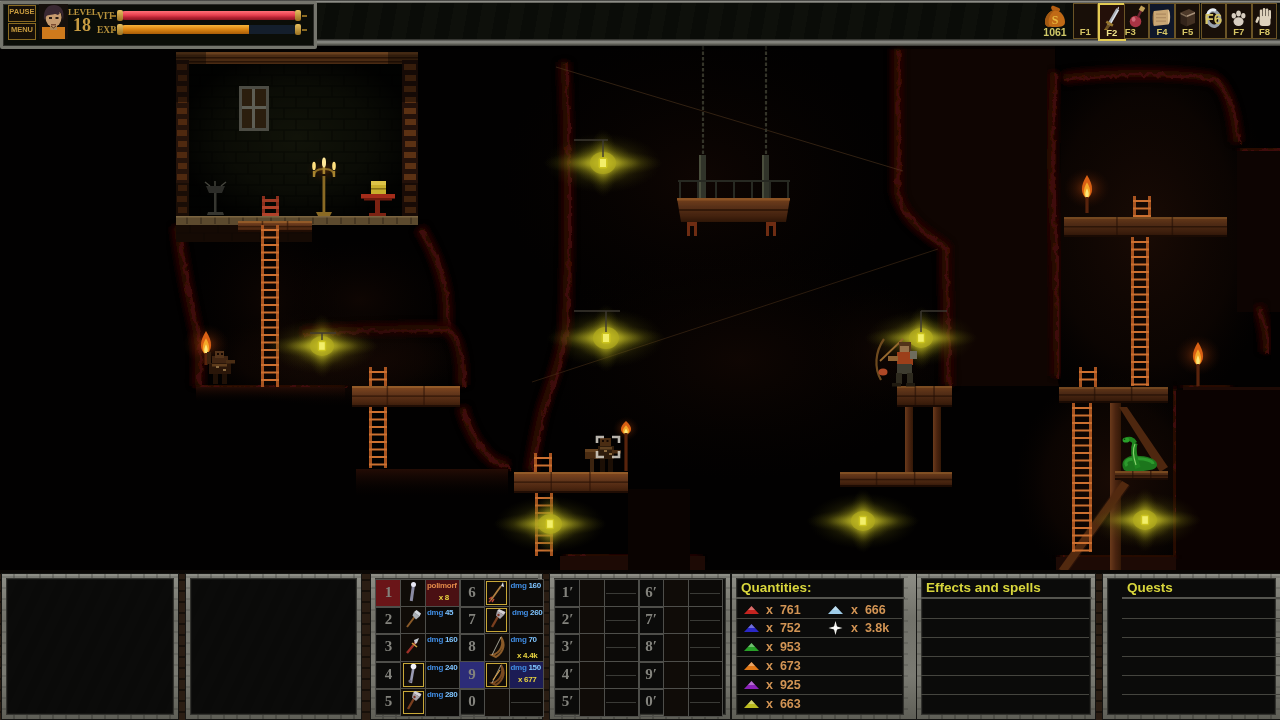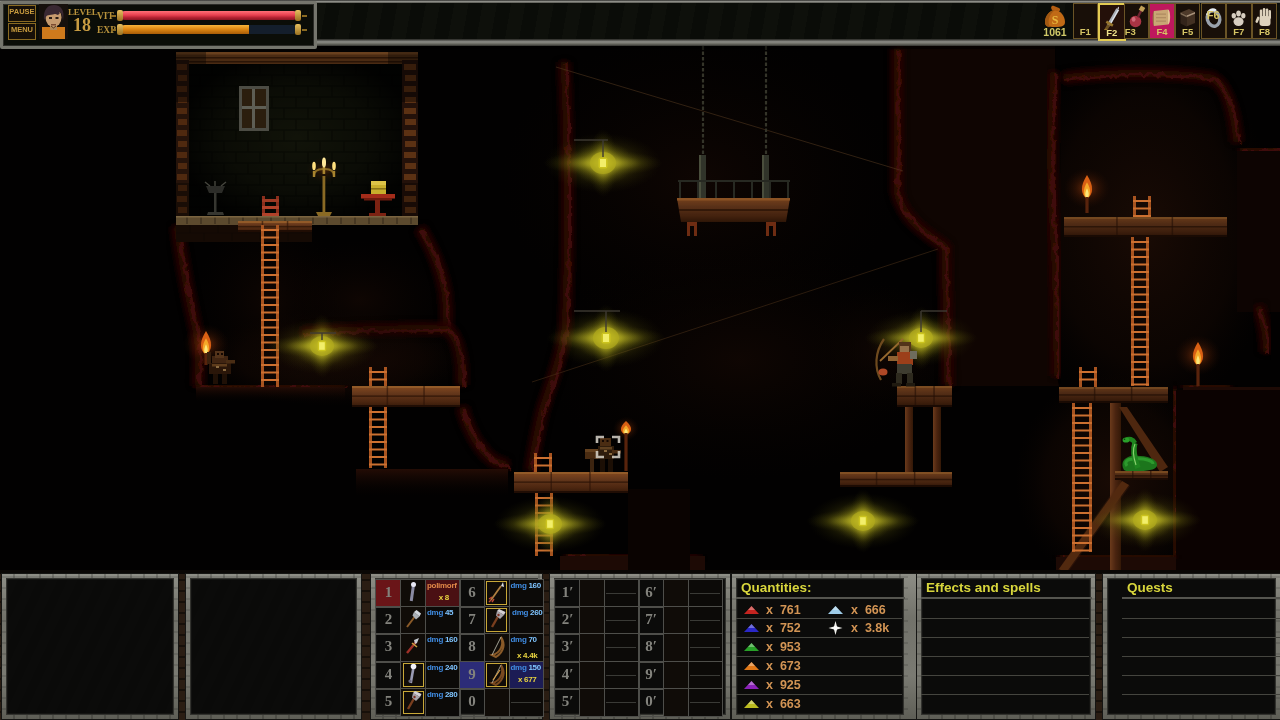--- a/index.html
+++ b/index.html
@@ -987,21 +987,21 @@
 <div class="abs" style="left:1123.7px;top:3px;width:23.5px;height:34px;border:1.5px solid #6a5426;background:#180f08;">
 <svg width="23" height="26" style="position:absolute;left:0;top:-1px">
       <circle cx="10.5" cy="18.5" r="5.8" fill="#aa3444"></circle>
       <ellipse cx="8.6" cy="16.3" rx="1.9" ry="2.5" fill="#d06a7a"></ellipse>
       <path d="M12.8,14.2 L16.5,7" stroke="#6e2430" stroke-width="2.4"></path>
       <rect x="14.6" y="3.4" width="4.8" height="4.8" transform="rotate(30 17 5.8)" fill="#c0a058"></rect>
     </svg>
 <div style="position:absolute;left:0;bottom:1px;width:100%;text-align:left;font-size:9.5px;font-weight:bold;color:#d6c565;">F3</div>
 </div>
 
-<div class="abs" style="left:1149.3px;top:3px;width:23.5px;height:34px;border:1.5px solid #6a5426;background:#be185d;">
+<div class="abs" style="left:1149.3px;top:3px;width:23.5px;height:34px;border:1.5px solid #6a5426;background:#0f172a;">
 <svg width="23" height="26" style="position:absolute;left:0;top:-1px">
       <path d="M4,8 L18,6.5 L18,21.5 L4,23 Z" fill="#c9a674"></path>
       <path d="M4,8 C2.2,8 2.2,23 4,23 Z" fill="#9c784a"></path>
       <path d="M18,6.5 C20.8,6.5 20.8,21.5 18,21.5 Z" fill="#e3c494"></path>
       <rect x="6" y="10.5" width="10" height="1.3" fill="#a8845c" opacity="0.75"></rect>
       <rect x="6" y="14" width="10" height="1.3" fill="#a8845c" opacity="0.75"></rect>
       <rect x="6" y="17.5" width="10" height="1.3" fill="#a8845c" opacity="0.75"></rect>
     </svg>
 <div style="position:absolute;left:0;bottom:1px;width:100%;text-align:center;font-size:9.5px;font-weight:bold;color:#d6c565;">F4</div>
 </div>
@@ -1015,21 +1015,21 @@
       <path d="M4.5,9.5 L10.5,12.5 L10.5,14.3 L4.5,11.3 Z" fill="#7e6a54"></path>
     </svg>
 <div style="position:absolute;left:0;bottom:1px;width:100%;text-align:center;font-size:9.5px;font-weight:bold;color:#d6c565;">F5</div>
 </div>
 
 <div class="abs" style="left:1200.5px;top:3px;width:23.5px;height:34px;border:1.5px solid #6a5426;background:#180f08;">
 <svg width="23" height="26" style="position:absolute;left:0;top:-1px">
       <ellipse cx="11.5" cy="15.5" rx="6.2" ry="7.8" fill="none" stroke="#9aa2ac" stroke-width="3.4" transform="rotate(-15 11.5 15.5)"></ellipse>
       <path d="M6.5,10.5 A6.2,7.8 0 0 1 15.8,8.4" stroke="#e8eef4" stroke-width="2.6" fill="none" transform="rotate(-15 11.5 15.5)"></path>
     </svg>
-<div style="position:absolute;left:0;bottom:17px;width:100%;text-align:center;font-size:11px;font-weight:bold;color:#d6c565;">F6</div>
+<div style="position:absolute;left:0;bottom:11px;width:100%;text-align:center;font-size:15px;font-weight:bold;color:#d6c565;">F6</div>
 </div>
 
 <div class="abs" style="left:1226.1px;top:3px;width:23.5px;height:34px;border:1.5px solid #6a5426;background:#180f08;">
 <svg width="23" height="26" style="position:absolute;left:0;top:-1px">
       <g fill="#d8cec0" transform="translate(1.2,1.5) scale(0.9)">
         <ellipse cx="6.2" cy="12.5" rx="2.4" ry="3.1"></ellipse>
         <ellipse cx="11.5" cy="10" rx="2.6" ry="3.3"></ellipse>
         <ellipse cx="16.8" cy="12.5" rx="2.4" ry="3.1"></ellipse>
         <ellipse cx="11.5" cy="19" rx="5.6" ry="4.8"></ellipse>
       </g>

